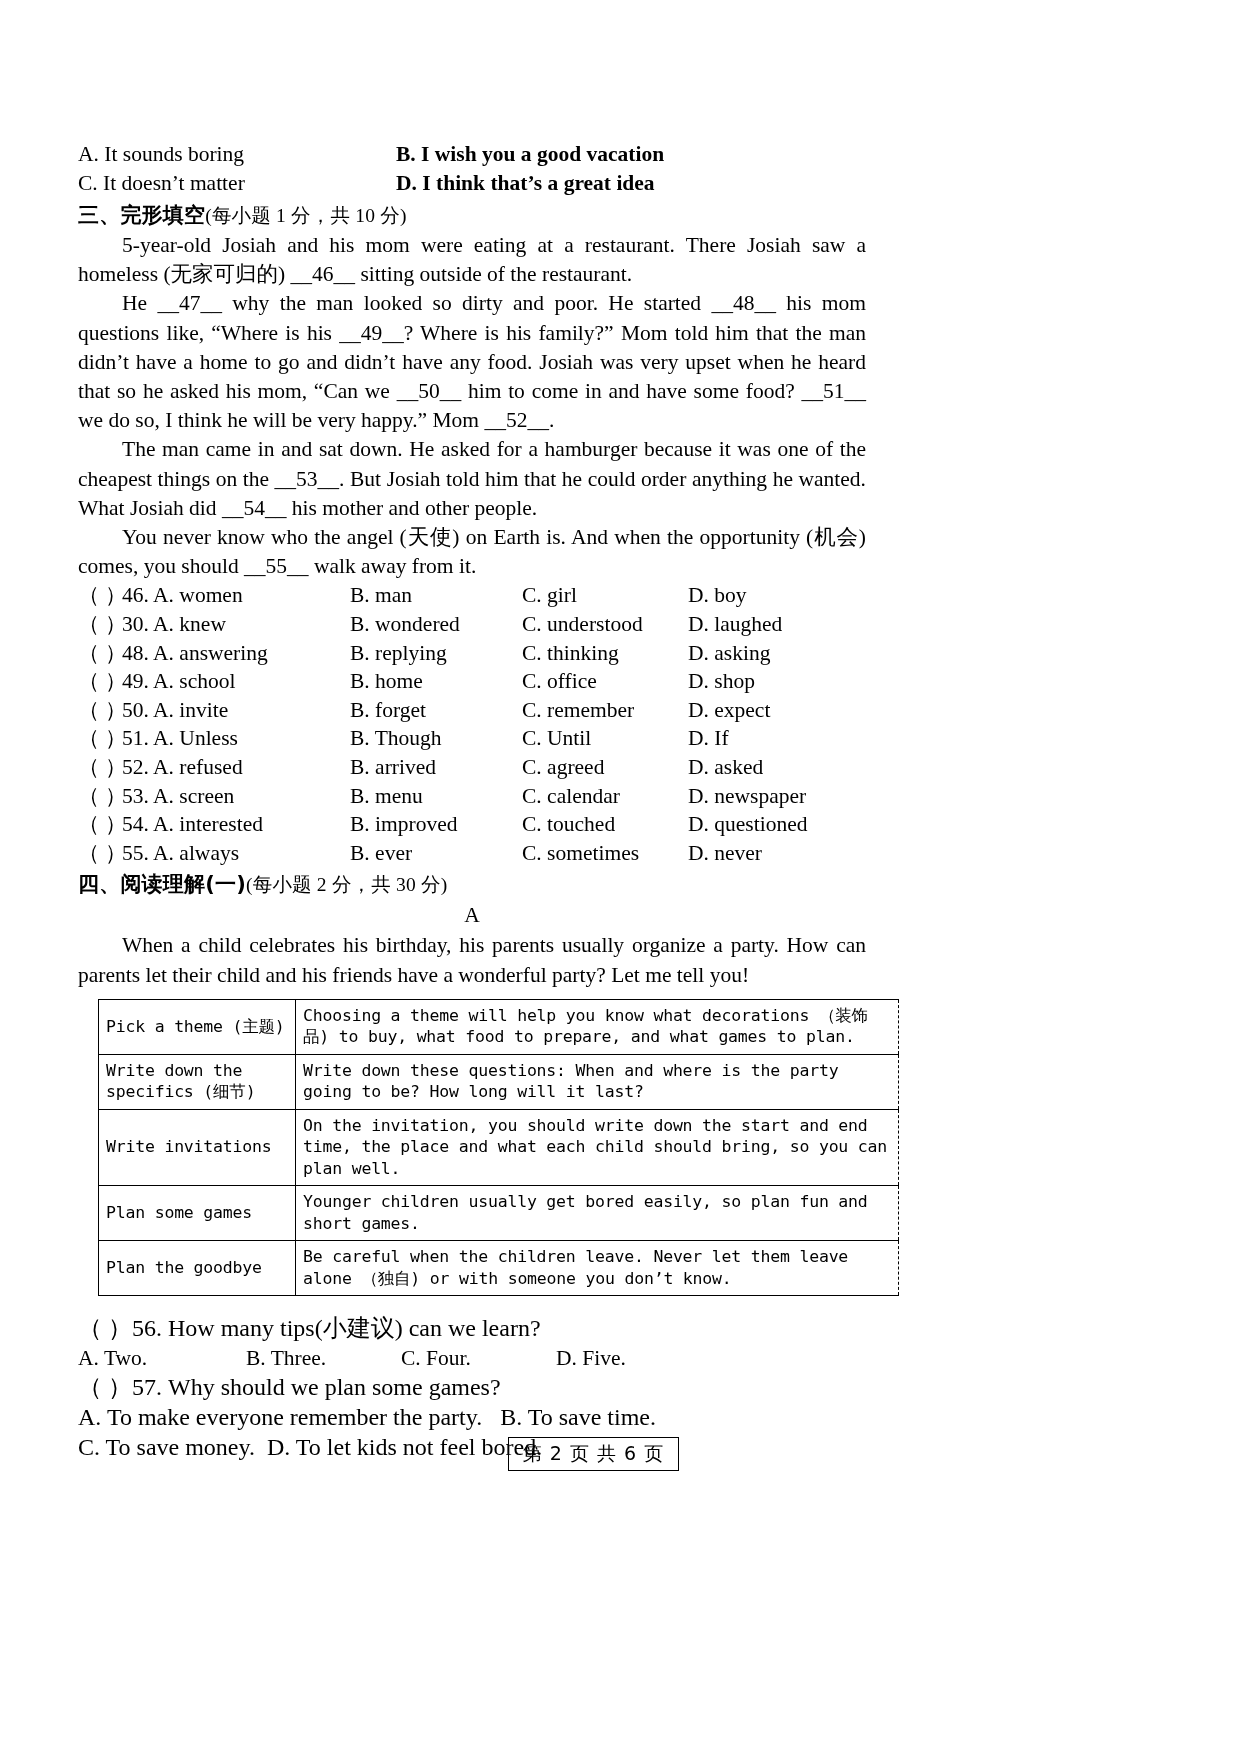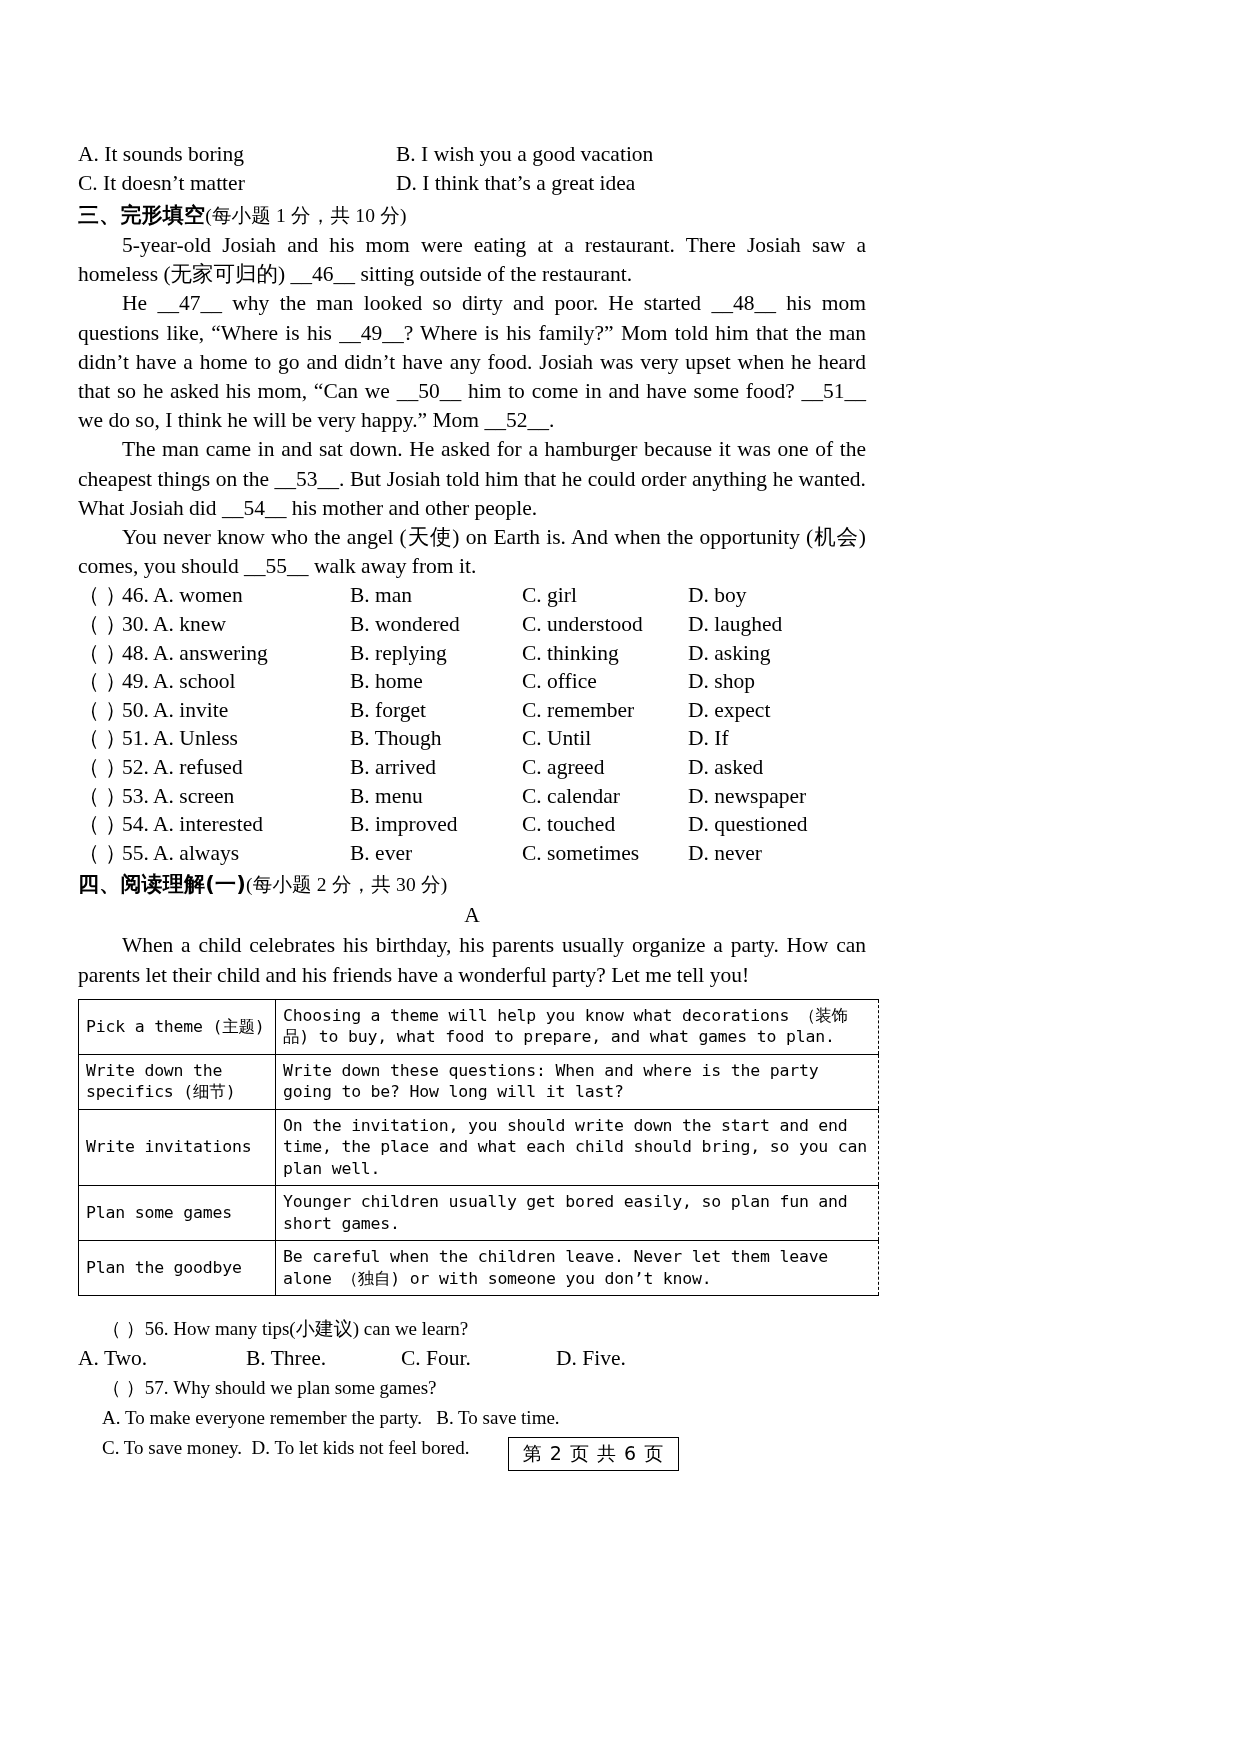--- a/index.html
+++ b/index.html
@@ -36,21 +36,21 @@
   }
   .para.indent { text-indent: 44px; }
 
   
   .opt-row {
     display: flex;
     font-size: 21.5px;
     line-height: 29px;
   }
   .opt-row .c1 { width: 318px; flex: 0 0 318px; }
-  .opt-row .c2 { flex: 1 1 auto; }
+  .opt-row .c2 { flex: 1 1 auto; font-weight: bold; }
 
   
   .sec-head {
     font-family: "DejaVu Sans", "Liberation Sans", sans-serif;
     font-weight: bold;
     font-size: 20px;
     line-height: 30px;
     margin-top: 2px;
     letter-spacing: 0.2px;
   }
@@ -79,21 +79,21 @@
     text-align: center;
     font-size: 21.5px;
     line-height: 31px;
   }
 
   
   .hw-table {
     border-collapse: collapse;
     width: 770px;
     margin-top: 9px;
-    margin-left: 0;
+    margin-left: 20px;
     table-layout: fixed;
     font-family: "DejaVu Sans Mono", "Liberation Mono", monospace;
   }
   .hw-table td {
     border: 1.6px solid #000;
     padding: 5px 7px 6px 7px;
     font-size: 16.5px;
     line-height: 21.5px;
     vertical-align: middle;
     font-stretch: condensed;
@@ -101,24 +101,23 @@
   }
   .hw-table td.k {
     width: 182px;
     white-space: normal;
   }
   .hw-table td.v { width: 588px; }
   .hw-table tr td:last-child { border-right: 1.8px dashed #000; }
 
   
   .q-line {
-    font-size: 19px;
+    font-size: 24px;
     line-height: 29.6px;
     white-space: nowrap;
-    margin-left: 24px;
   }
   .q-row {
     display: flex;
     font-size: 21.5px;
     line-height: 29.6px;
   }
   .q-row .o1 { width: 168px; flex: 0 0 168px; }
   .q-row .o2 { width: 155px; flex: 0 0 155px; }
   .q-row .o3 { width: 155px; flex: 0 0 155px; }
   .q-row .o4 { flex: 1 1 auto; }

